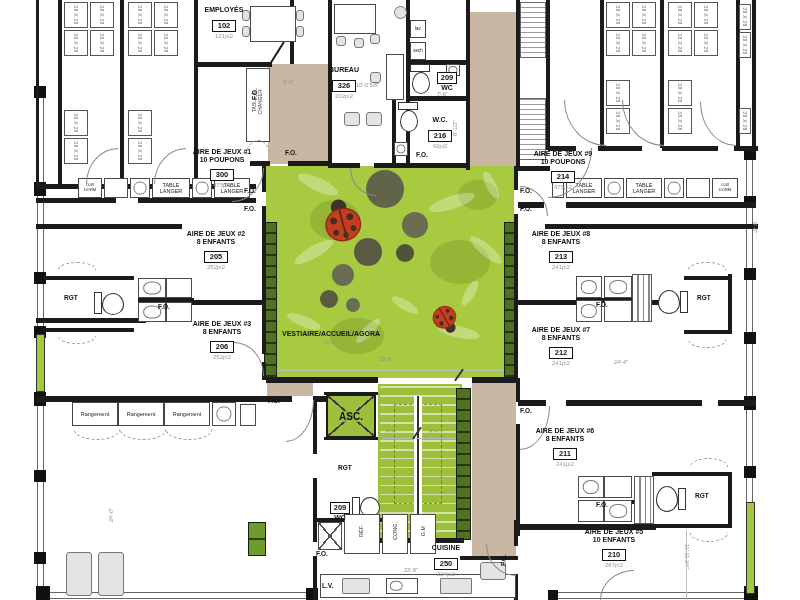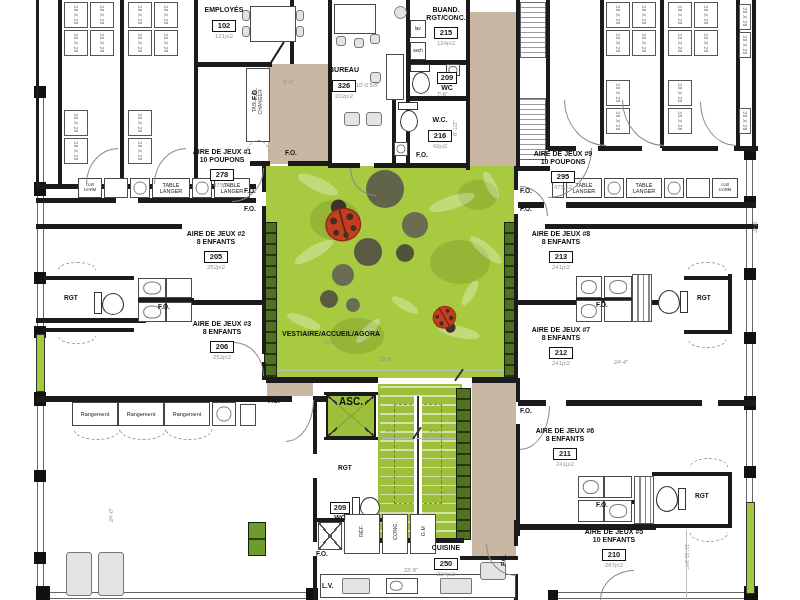--- a/index.html
+++ b/index.html
@@ -58,21 +58,21 @@
   .blotch{position:absolute;background:rgba(130,160,45,.5);border-radius:50%}
   .peb{position:absolute;border-radius:50%}
   .ladybug{position:absolute}
   .xbox{position:absolute;border:1px solid #4a4a4a;background:
         linear-gradient(to top right,transparent 47.5%,#555 47.5% 52.5%,transparent 52.5%),
         linear-gradient(to bottom right,transparent 47.5%,#555 47.5% 52.5%,transparent 52.5%),#fff;
         box-sizing:border-box}
   .asc{position:absolute;border:2px solid #1c1c1c;box-sizing:border-box;background:
        linear-gradient(to top right,transparent 48.5%,#3a3a3a 48.5% 51.5%,transparent 51.5%),
        linear-gradient(to bottom right,transparent 48.5%,#3a3a3a 48.5% 51.5%,transparent 51.5%),#9dbf3b;
-       display:flex;justify-content:center}
+       display:flex;align-items:center;justify-content:center}
   .asc .lab{font-size:10px;font-weight:bold;background:rgba(157,191,59,.85);padding:0 2px}
   .slash{position:absolute;background:#333;transform:rotate(-55deg)}
   .landing{position:absolute;border:1px dashed rgba(60,80,20,.55)}
   .rail{position:absolute;background:#fff}
   .railline{position:absolute;background:#333}
 </style>
 </head>
 <body>
 
 <div class="plan">
@@ -484,45 +484,39 @@
   <div class="rlabel" style="left:196px;top:6px;width:56px">
     <div class="nm">EMPLOYÉS</div>
     <div><span class="num">102</span></div>
     <div class="ar">121pi2</div>
   </div>
   <div class="rlabel" style="left:316px;top:66px;width:56px">
     <div class="nm">BUREAU</div>
     <div><span class="num">326</span></div>
     <div class="ar">202pi2</div>
   </div>
-  <div class="rlabel" style="left:418px;top:6px;width:56px">
-    <div class="nm">BUAND.
-RGT/CONC.</div>
-    <div><span class="num">215</span></div>
-    <div class="ar">124pi2</div>
-  </div>
   <div class="rlabel" style="left:432px;top:66px;width:30px">
     <div><span class="num" style="padding:0 3px">209</span></div>
     <div class="nm">WC</div>
   </div>
   <div class="rlabel" style="left:422px;top:116px;width:36px">
     <div class="nm">W.C.</div>
     <div><span class="num">216</span></div>
     <div class="ar">42pi2</div>
   </div>
   <div class="rlabel" style="left:180px;top:148px;width:84px">
     <div class="nm">AIRE DE JEUX #1
 10 POUPONS</div>
-    <div><span class="num">278</span></div>
+    <div><span class="num">300</span></div>
     <div class="ar">475pi2</div>
   </div>
   <div class="rlabel" style="left:521px;top:150px;width:84px">
     <div class="nm">AIRE DE JEUX #9
 10 POUPONS</div>
-    <div><span class="num">295</span></div>
+    <div><span class="num">214</span></div>
     <div class="ar">475pi2</div>
   </div>
   <div class="rlabel" style="left:174px;top:230px;width:84px">
     <div class="nm">AIRE DE JEUX #2
 8 ENFANTS</div>
     <div><span class="num">205</span></div>
     <div class="ar">252pi2</div>
   </div>
   <div class="rlabel" style="left:519px;top:230px;width:84px">
     <div class="nm">AIRE DE JEUX #8

